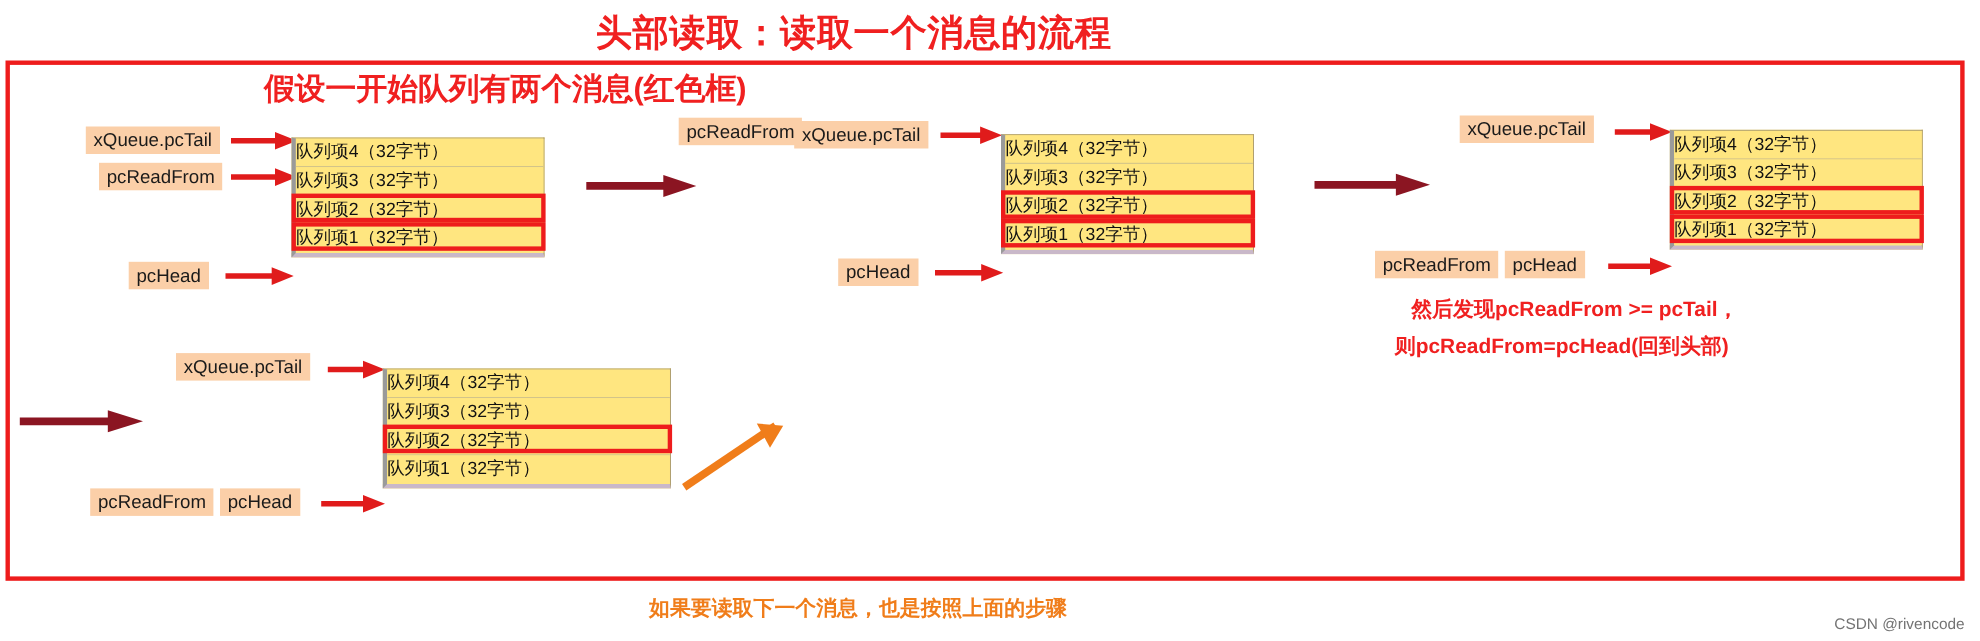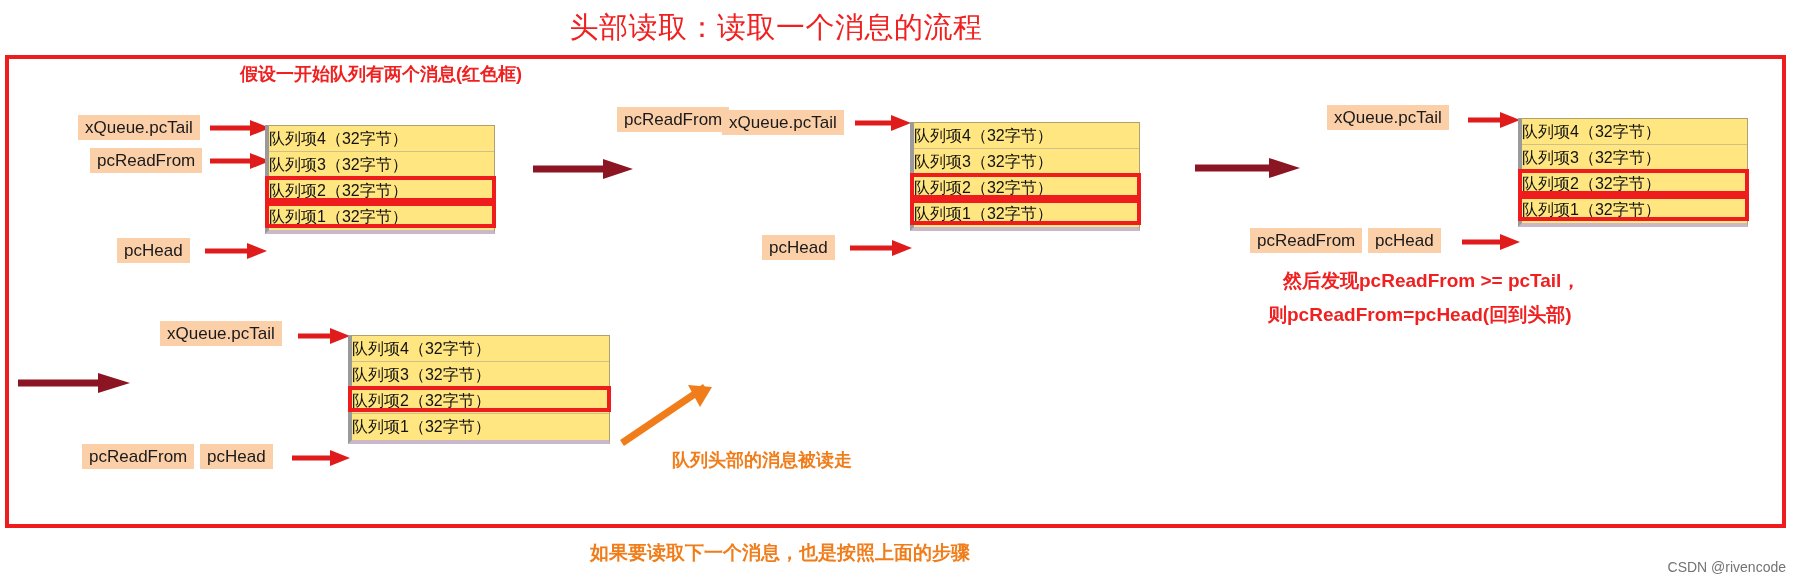--- a/index.html
+++ b/index.html
@@ -10,36 +10,36 @@
     font-family:"Liberation Sans","DejaVu Sans",sans-serif;
     position:relative;
     overflow:hidden;
   }
   #stage { position:absolute; left:0; top:0; width:1800px; height:583px; }
 
   
   .title {
     position:absolute; left:0; top:8px; width:1552px;
     text-align:center;
-    color:#f02020; font-weight:normal; font-size:29px;
+    color:#f02020; font-weight:bold; font-size:33px;
     letter-spacing:.5px;
   }
 
   
   .outer-frame {
     position:absolute;
     left:5px; top:55px; width:1781px; height:473px;
     border:4px solid #ee1c1c;
     background:transparent;
   }
 
   
   .section-heading {
     position:absolute;
-    color:#f02020; font-weight:bold; font-size:18px; white-space:nowrap;
+    color:#f02020; font-weight:bold; font-size:28px; white-space:nowrap;
   }
 
   
   .ptr-label {
     position:absolute;
     background:#fbcfa8;
     color:#1a1a1a;
     font-size:17px;
     line-height:23px;
     padding:1px 7px;
@@ -217,20 +217,19 @@
     <div class="qrow">队列项3（32字节）</div>
     <div class="qrow">队列项2（32字节）</div>
     <div class="qrow">队列项1（32字节）</div>
   </div>
   <div class="msg-box" style="left:348px; top:386px; width:263px; height:26px;"></div>
 
   <svg class="arrow-svg" style="left:600px; top:385px;" width="110" height="70">
     <line x1="105" y1="2" x2="22" y2="58" stroke="#f07d1a" stroke-width="7"></line>
     <polygon points="88,0 112,2 100,22" fill="#f07d1a"></polygon>
   </svg>
-  <div class="caption orange" style="left:672px; top:448px;">队列头部的消息被读走</div>
 
 
   <div class="footer-caption">如果要读取下一个消息，也是按照上面的步骤</div>
 
   <div class="watermark">CSDN @rivencode</div>
 
 </div>
 
 </body></html>

